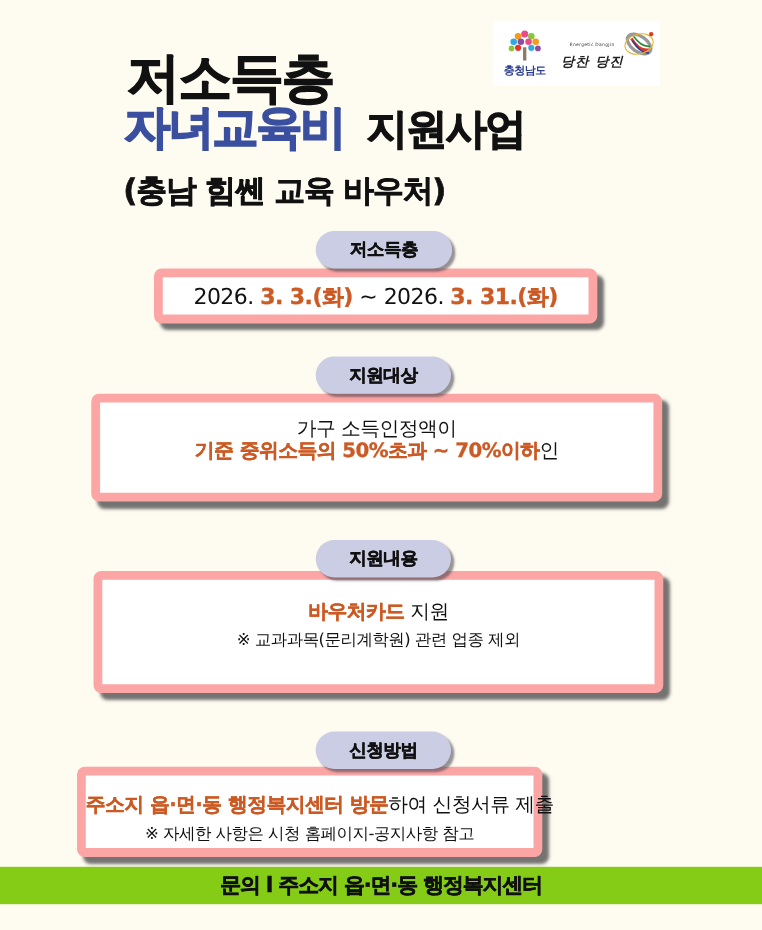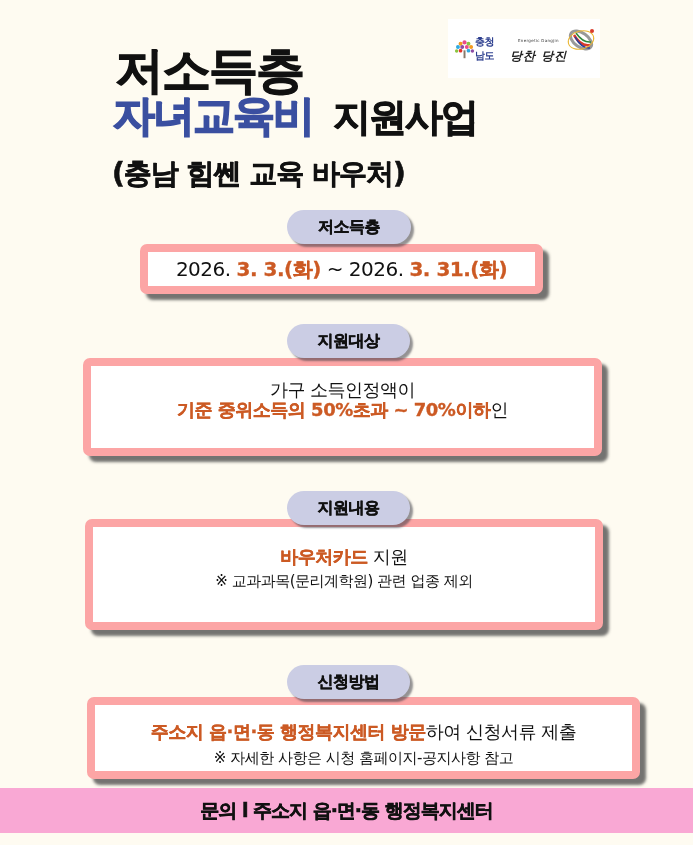--- a/index.html
+++ b/index.html
@@ -33,21 +33,21 @@
       position: absolute; left: 112px; top: 155px;
       font-size: 28px; font-weight: 900; letter-spacing: -1px; color: #111;
       -webkit-text-stroke: 0.6px #111;
     }
 
     
     .logo-box {
       position: absolute; left: 448px; top: 19px; width: 152px; height: 59px;
       background: #ffffff; display: flex; align-items: center;
     }
-    .logo-cn { width: 46px; display: flex; flex-direction: row; align-items: center; margin-left: 6px; }
+    .logo-cn { width: 46px; display: flex; flex-direction: column; align-items: center; margin-left: 6px; }
     .logo-cn svg { display: block; }
     .logo-cn-text { font-size: 10px; font-weight: 900; color: #2d3f8f; margin-top: 1px; letter-spacing: -0.5px; }
     .logo-dj { position: relative; flex: 1; height: 59px; }
     .logo-dj-small { position: absolute; left: 18px; top: 19px; font-size: 4px; color: #333; letter-spacing: 0.3px; }
     .logo-dj-text { position: absolute; left: 10px; top: 29px; font-family: "DejaVu Serif", serif; font-size: 12px; font-weight: bold; font-style: italic; color: #222; letter-spacing: 1px; }
     .logo-dj svg { position: absolute; right: 4px; top: 6px; }
 
     
     .pill {
       position: absolute; height: 34px; border-radius: 17px;
@@ -71,22 +71,22 @@
     .period-text { font-size: 20px; letter-spacing: -0.5px; line-height: 1; }
     .period-text .orange { font-weight: 900; }
 
     .line { display: block; white-space: nowrap; }
     .l18 { font-size: 18px; line-height: 20px; letter-spacing: -0.5px; }
     .l17 { font-size: 17px; line-height: 22px; letter-spacing: -0.5px; }
     .l15 { font-size: 15px; line-height: 20px; letter-spacing: -0.5px; }
 
     
     .footer {
-      position: absolute; left: 0; top: 788px; width: 693px; height: 45px;
-      background: #f9a8d4; display: flex; align-items: center; justify-content: center;
+      position: absolute; left: 0; top: 788px; width: 693px; height: 34px;
+      background: #84cc16; display: flex; align-items: center; justify-content: center;
       font-size: 19px; font-weight: 900; color: #111; letter-spacing: -1px;
       -webkit-text-stroke: 0.5px #111;
     }
   </style>
 </head>
 <body>
 
 <div class="page">
 
   <div class="title-1">저소득층</div>
@@ -144,19 +144,19 @@
     <span class="line l18"><span class="orange">기준 중위소득의 50%초과 ~ 70%이하</span><span>인</span></span>
   </div>
 
   <div class="pill" style="left:287px; top:491px; width:123px;">지원내용</div>
   <div class="card" style="left:85px; top:519px; width:518px; height:111px; padding-top:17px;">
     <span class="line l18" style="line-height:26px;"><span class="orange">바우처카드</span><span> 지원</span></span>
     <span class="line l15" style="line-height:22px;">※ 교과과목(문리계학원) 관련 업종 제외</span>
   </div>
 
   <div class="pill" style="left:287px; top:665px; width:123px;">신청방법</div>
-  <div class="card" style="left:87px; top:697px; width:553px; height:82px; padding-top:13px;">
+  <div class="card" style="left:70px; top:697px; width:423px; height:82px; padding-top:13px;">
     <span class="line l18" style="line-height:28px;"><span class="orange">주소지 읍·면·동 행정복지센터 방문</span><span>하여 신청서류 제출</span></span>
     <span class="line l15" style="line-height:24px;">※ 자세한 사항은 시청 홈페이지-공지사항 참고</span>
   </div>
 
   <div class="footer">문의 l 주소지 읍·면·동 행정복지센터</div>
 </div>
 
 </body></html>

